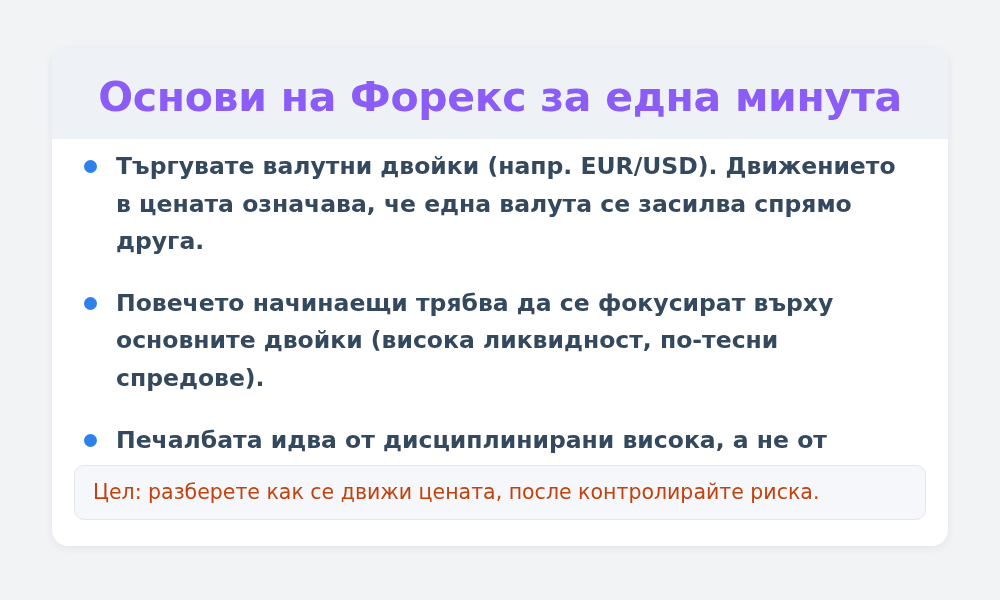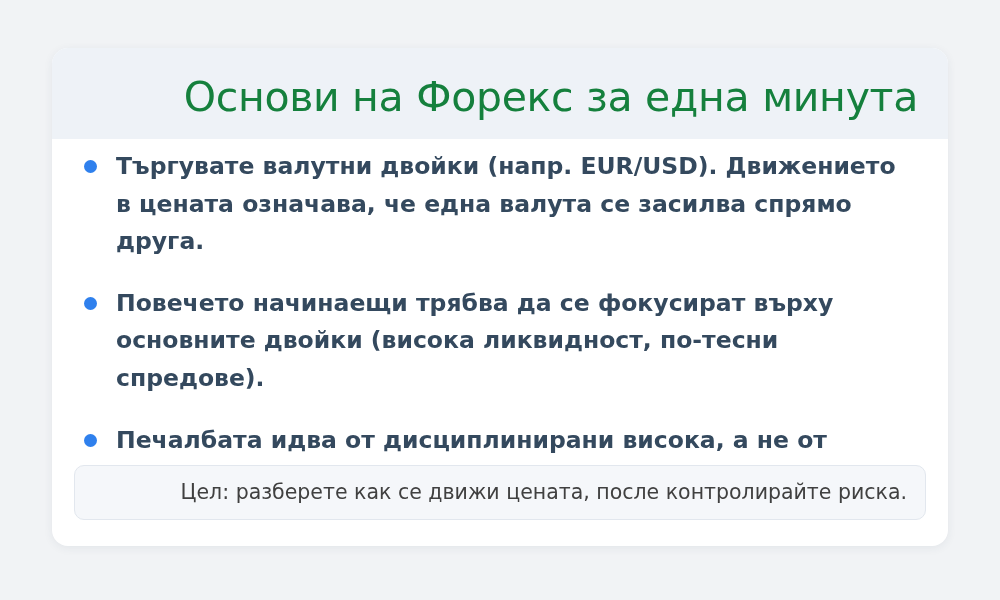--- a/index.html
+++ b/index.html
@@ -26,26 +26,26 @@
   }
   .card-title {
     position: absolute;
     left: 0;
     top: 0;
     width: 100%;
     box-sizing: border-box;
     padding: 28px 30px 20px 30px;
     background: #eef2f7;
     border-radius: 16px 16px 0 0;
-    color: #15803d;
+    color: #8b5cf6;
     font-size: 41px;
-    font-weight: normal;
+    font-weight: bold;
     letter-spacing: -0.3px;
     line-height: 1.05;
-    text-align: right;
+    text-align: center;
     white-space: nowrap;
   }
   .bullets {
     position: absolute;
     left: 30px;
     top: 100px;
     right: 30px;
     padding: 0;
     margin: 0;
     list-style: none;
@@ -74,23 +74,23 @@
   .footnote {
     position: absolute;
     left: 22px;
     right: 22px;
     bottom: 26px;
     box-sizing: border-box;
     padding: 13px 18px;
     background: #f5f7fa;
     border: 1px solid #e2e7ee;
     border-radius: 10px;
-    color: #404040;
+    color: #c2410c;
     font-size: 20.5px;
-    text-align: right;
+    text-align: left;
     line-height: 1.3;
   }
 </style>
 </head>
 <body>
 
 <div class="card">
 
   <div class="card-title">Основи на Форекс за една минута</div>
 

